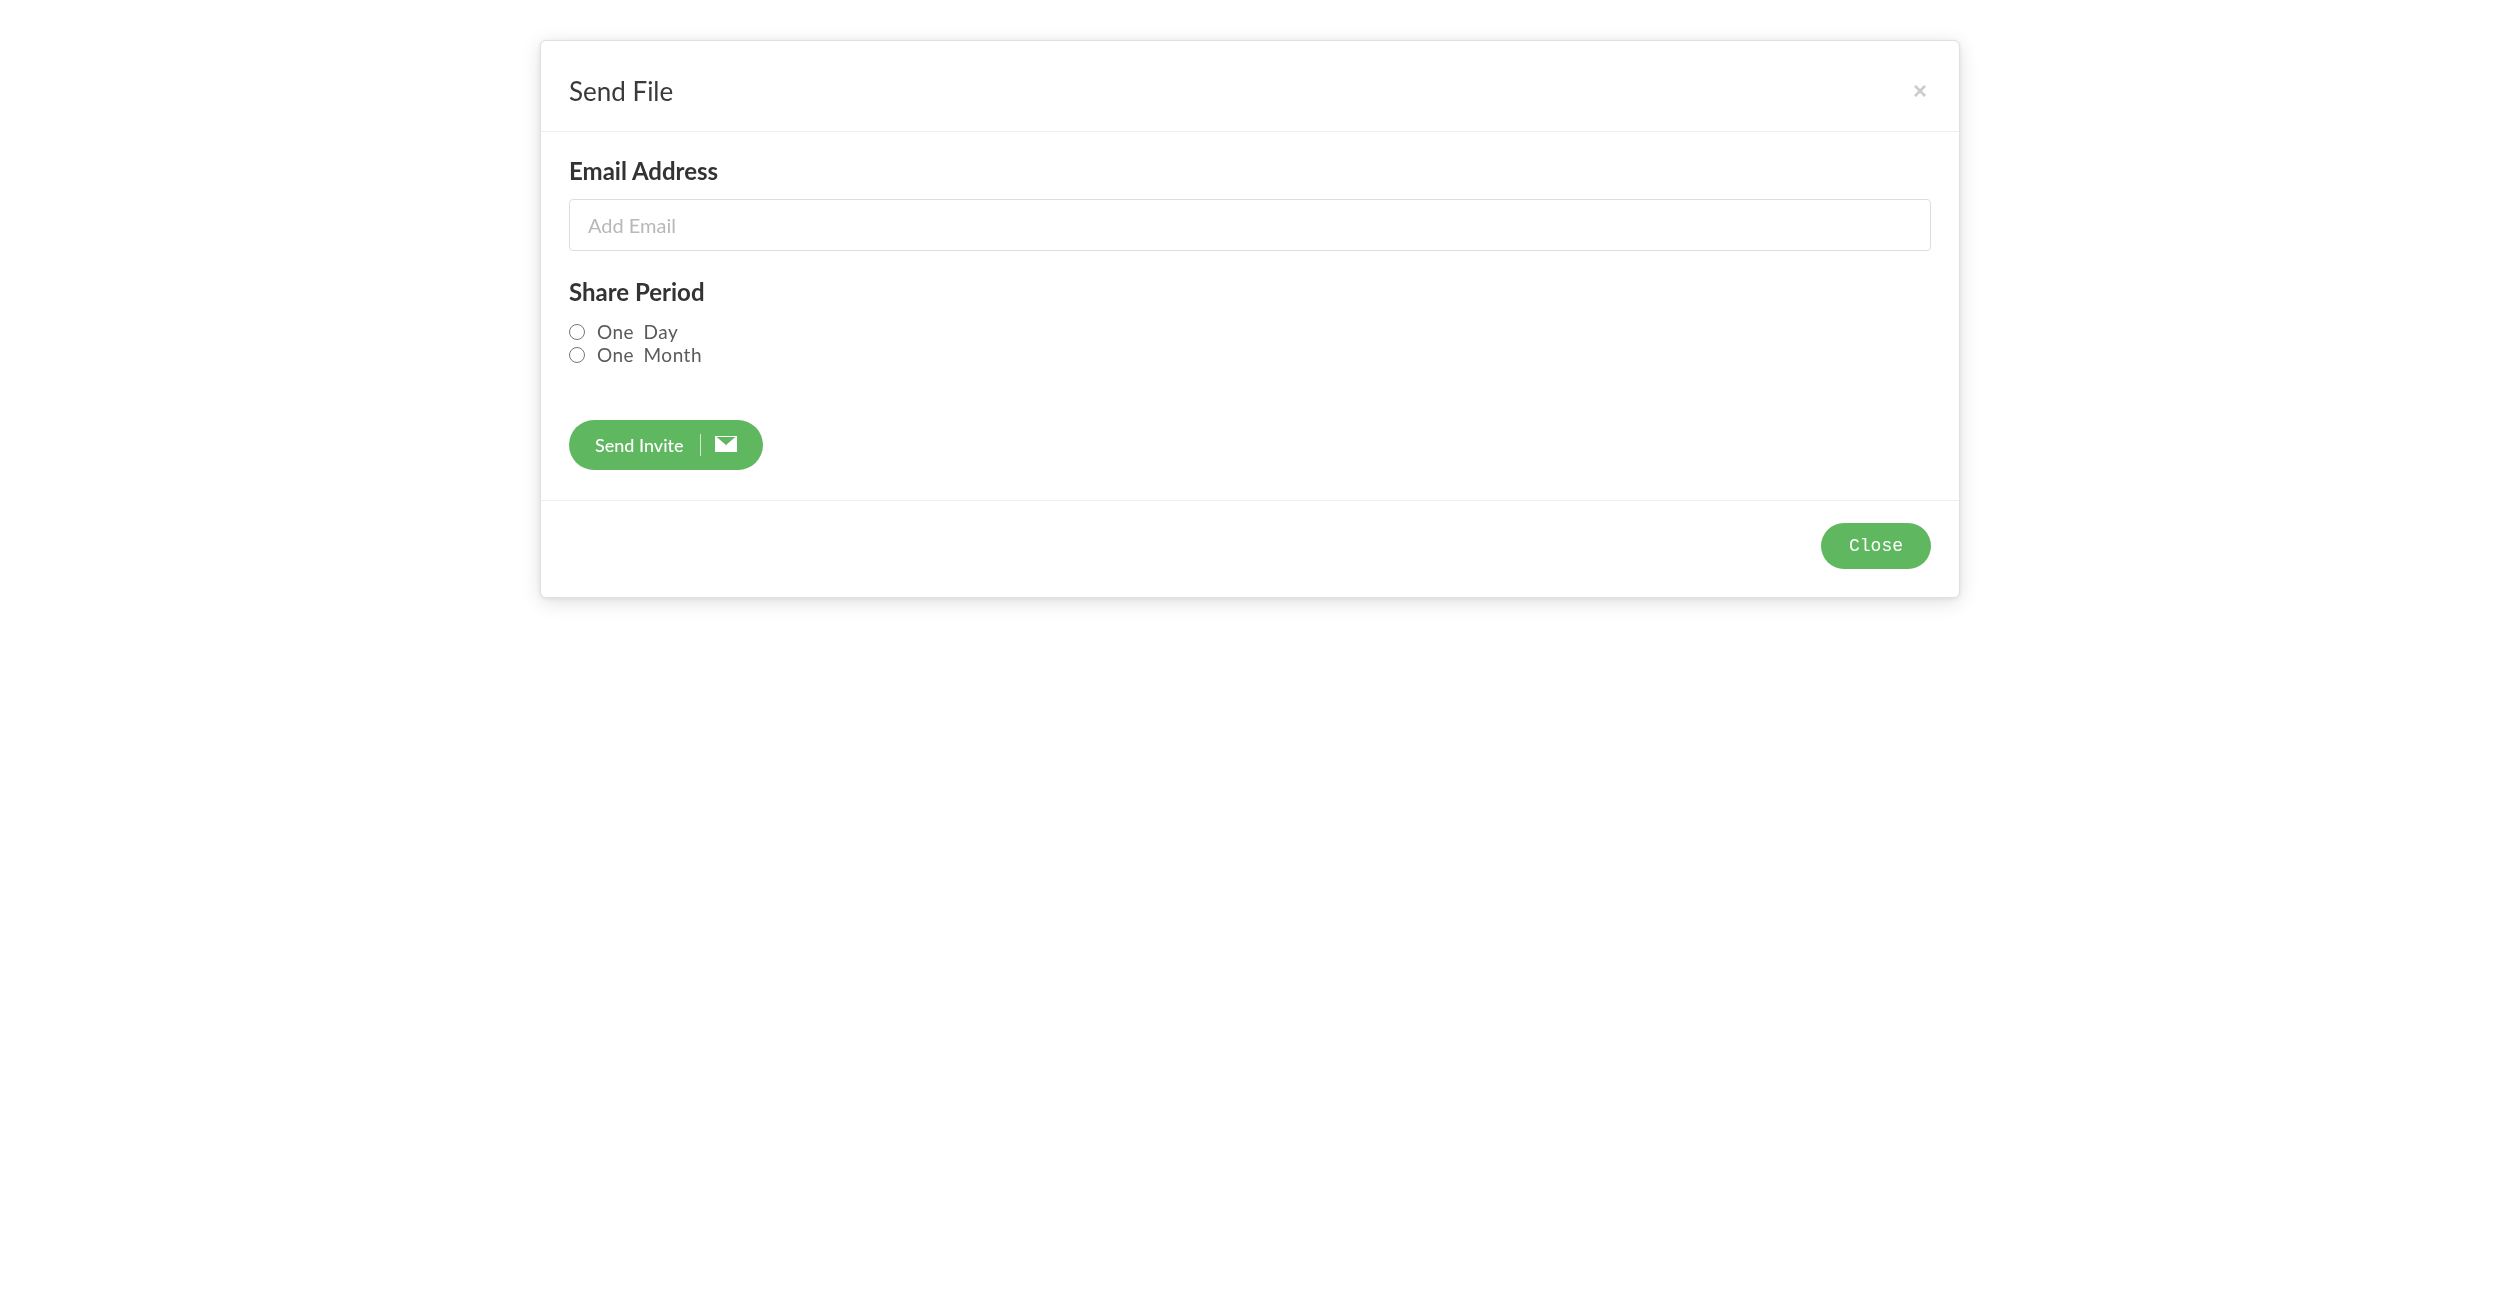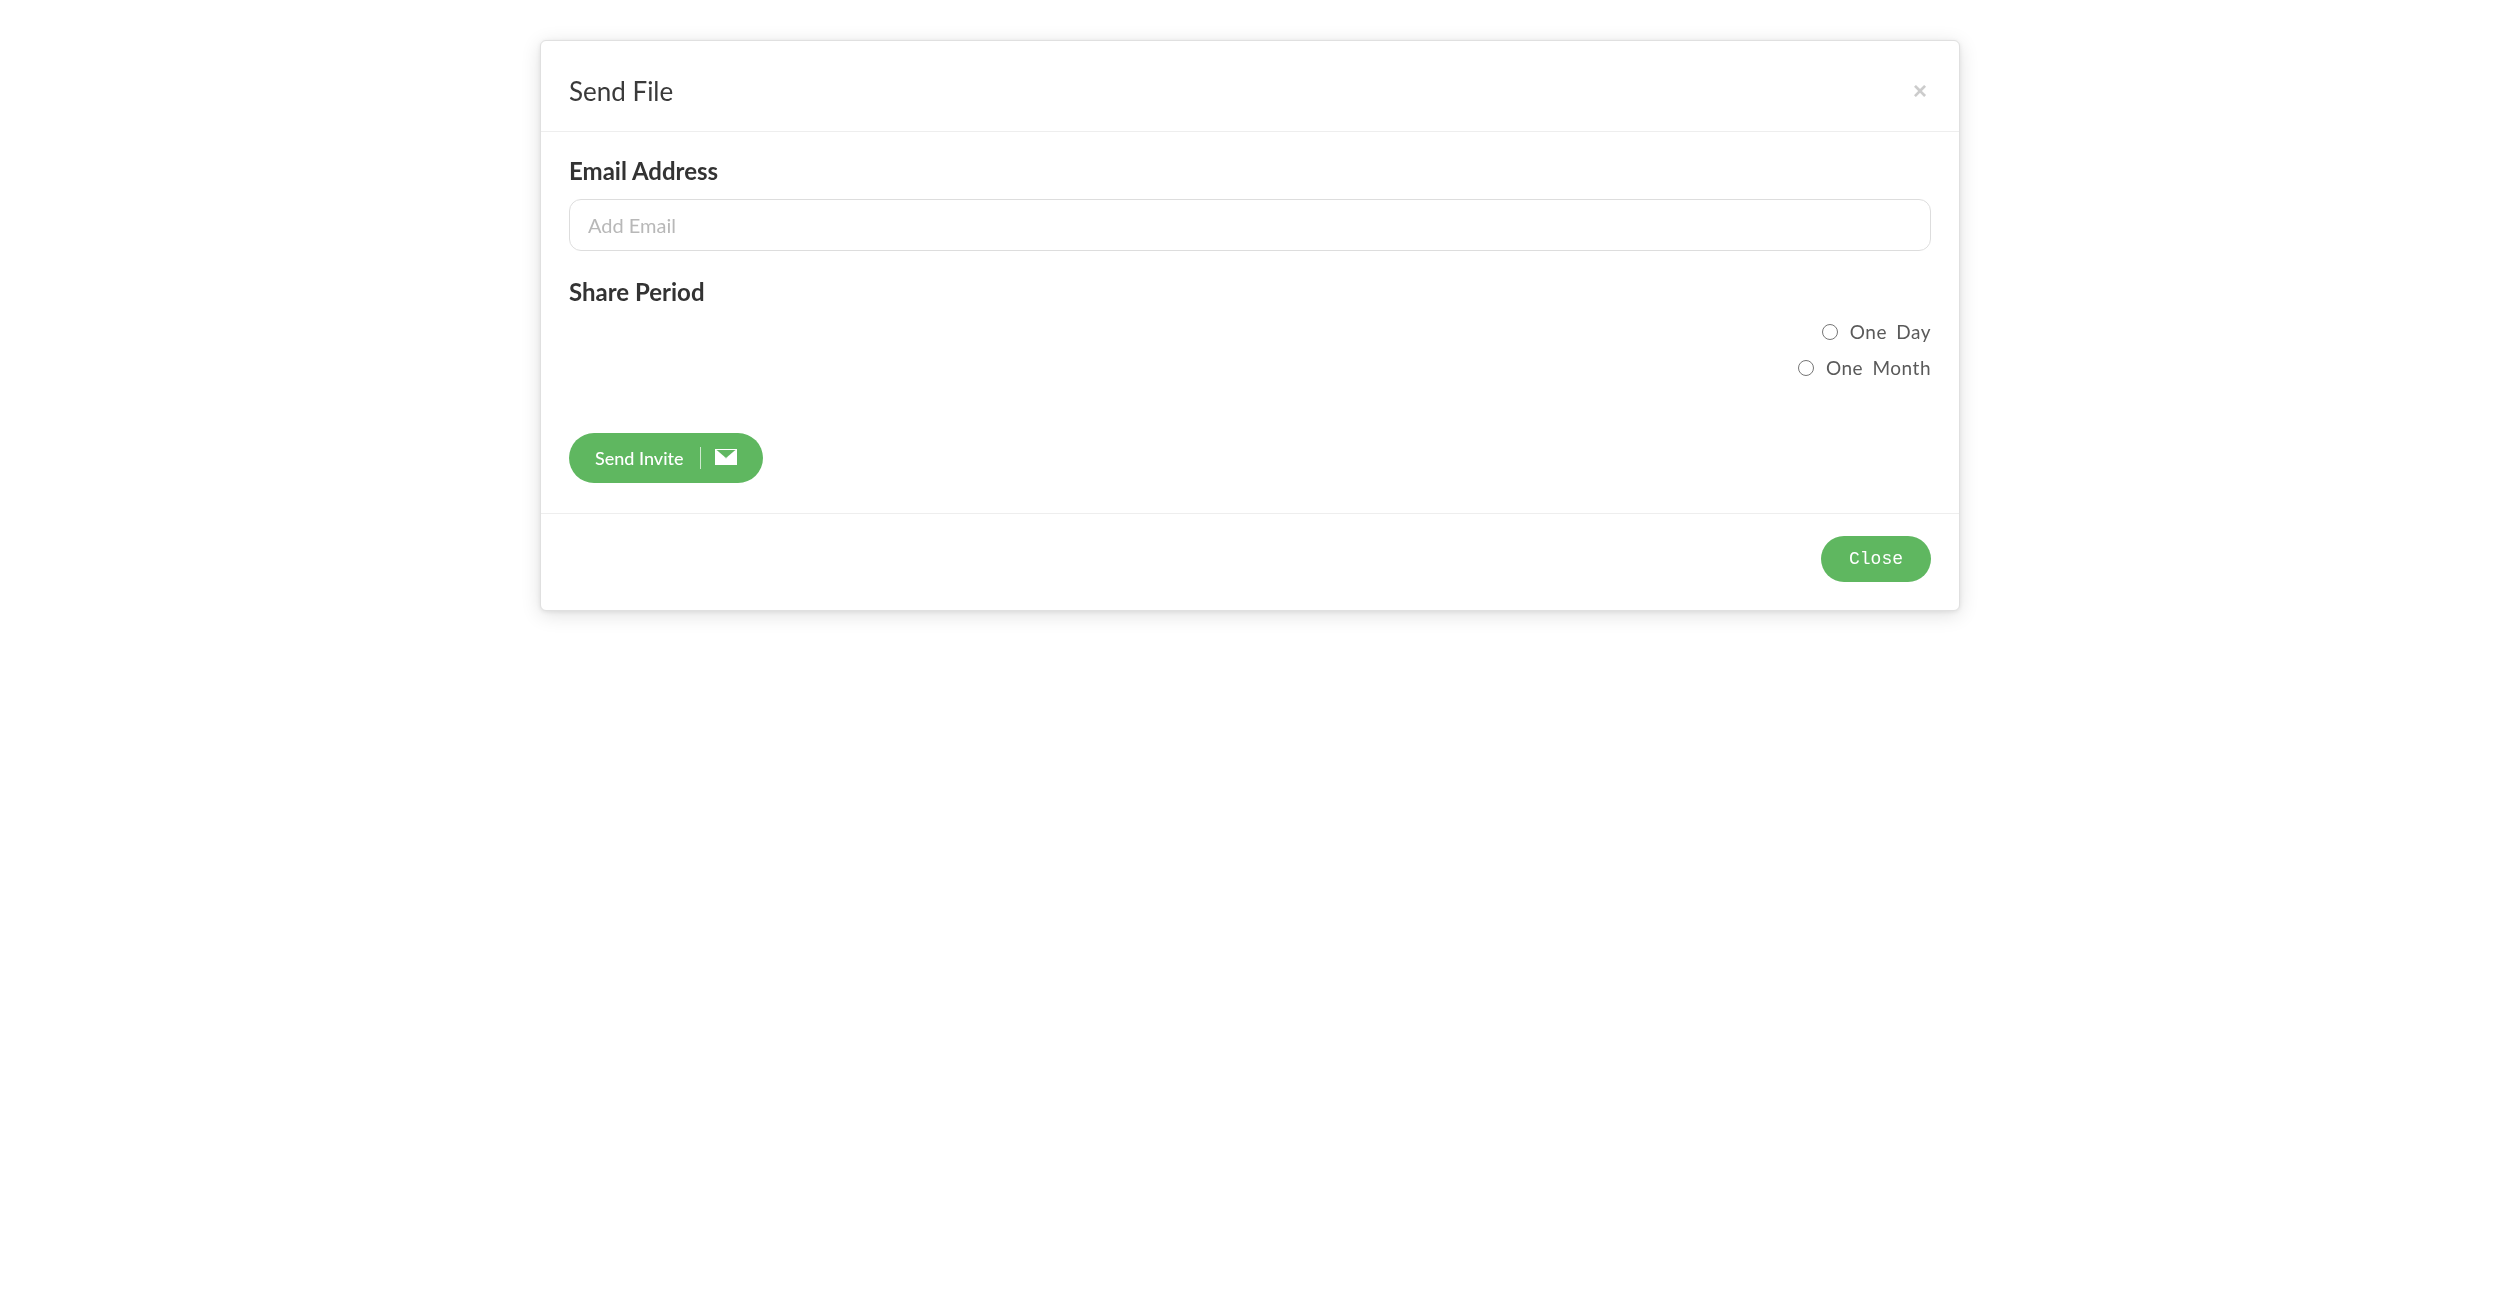--- a/index.html
+++ b/index.html
@@ -58,32 +58,31 @@
       font-weight: 700;
       color: #333333;
       margin-bottom: 14px;
     }
     .text-input {
       width: 100%;
       padding: 13px 18px;
       font-size: 20px;
       color: #555;
       border: 1px solid #dddddd;
-      border-radius: 12px;
+      border-radius: 4px;
       outline: none;
       font-family: inherit;
     }
     .text-input::placeholder {
       color: #b8b8b8;
     }
     .radio-group {
       display: flex;
       flex-direction: column;
-      gap: 13px;
-      align-items: flex-end;
+      gap: 0;
     }
     .radio-option {
       display: flex;
       align-items: center;
       gap: 12px;
     }
     .radio-option input[type="radio"] {
       width: 16px;
       height: 16px;
       accent-color: #888;

